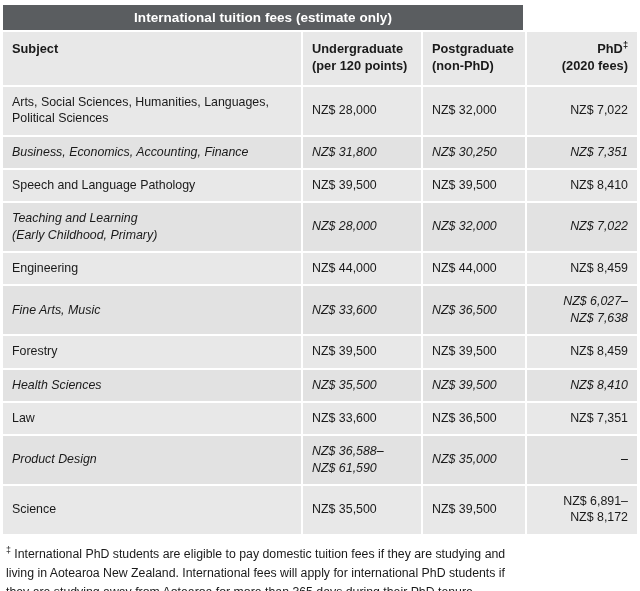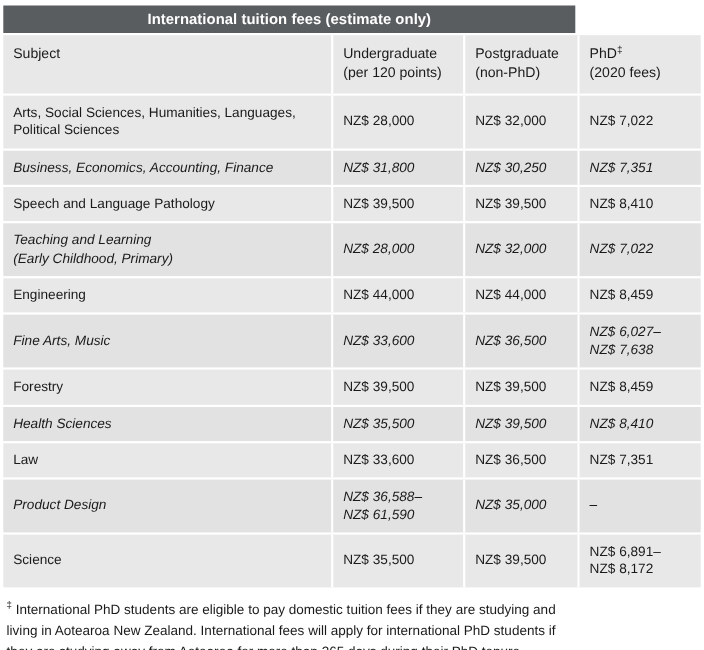--- a/index.html
+++ b/index.html
@@ -54,24 +54,25 @@
     background: #e8e8e8;
     vertical-align: middle;
     padding: 7px 9px 8px 9px;
     text-align: left;
     border-right: 2px solid #ffffff;
     line-height: 1.32;
   }
   table.fees th:last-child,
   table.fees td:last-child {
     border-right: none;
+    text-align: right;
   }
 
   table.fees thead th {
-    font-weight: normal;
+    font-weight: bold;
     font-size: 12.8px;
     padding-top: 9px;
     padding-bottom: 10px;
     vertical-align: top;
   }
 
   table.fees tbody tr.alt td {
     background: #e2e2e2;
     font-style: italic;
   }

